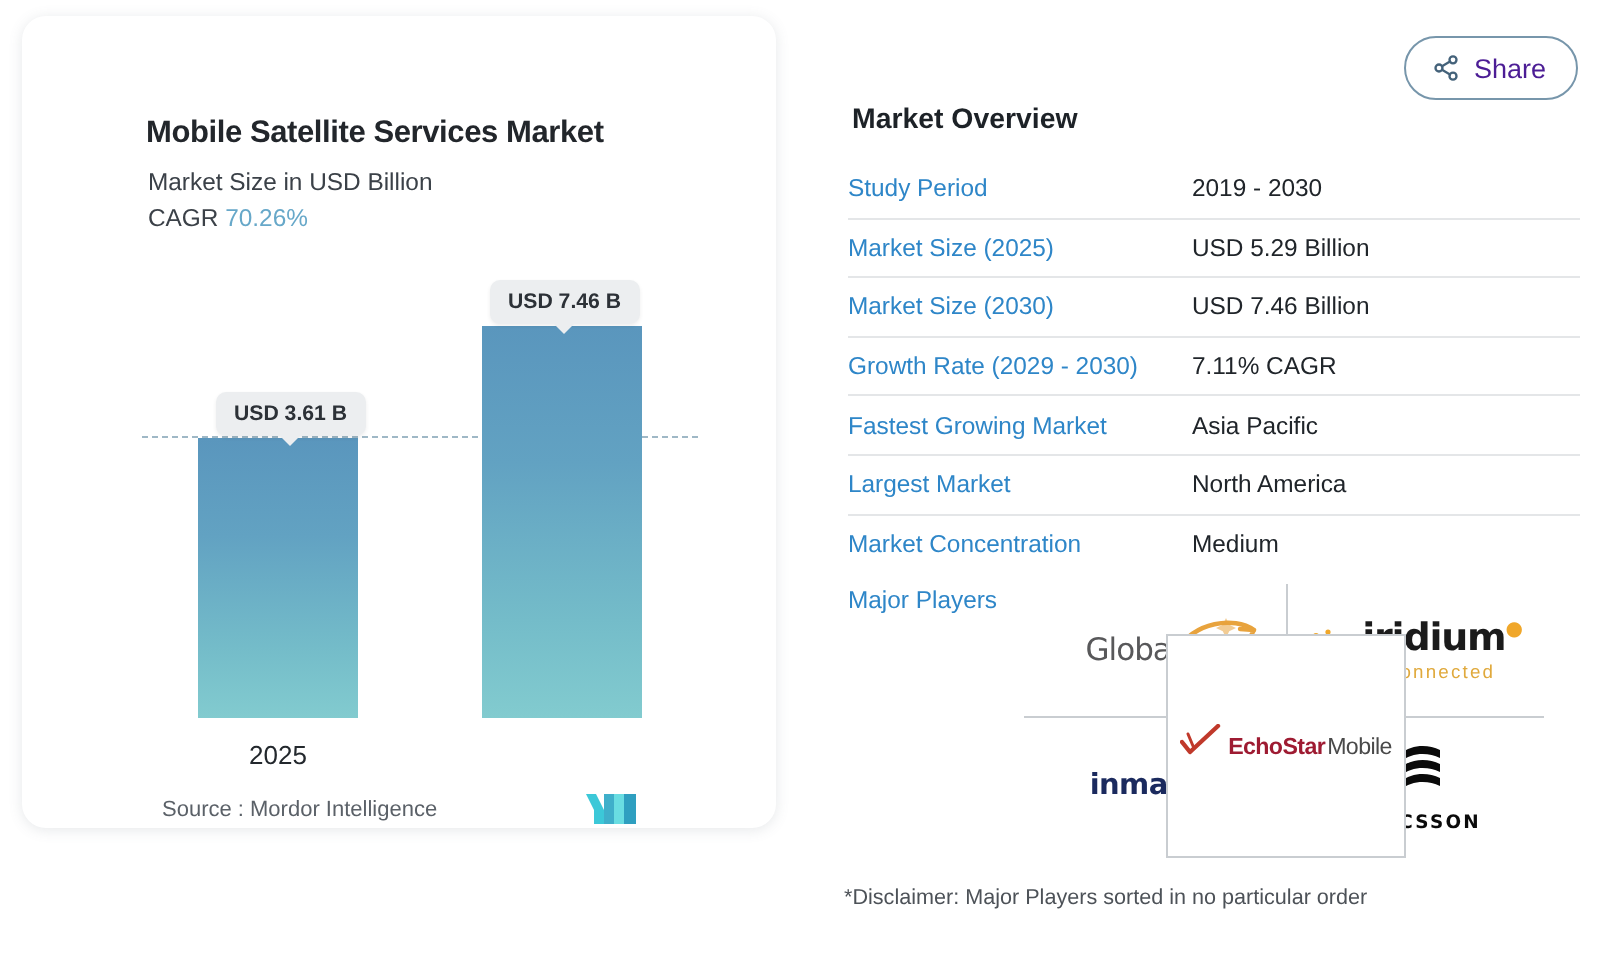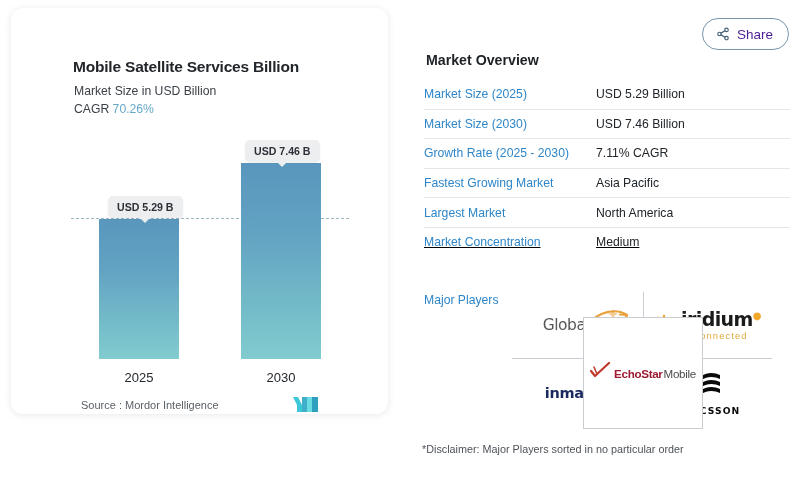--- a/index.html
+++ b/index.html
@@ -114,21 +114,21 @@
   .table {
     position: absolute; left: 424px; top: 80px;
     width: 366px;
   }
   .trow {
     display: flex; align-items: center;
     height: 28.6px;
     border-bottom: 1px solid #e4e6e8;
     font-size: 12.2px;
   }
-  .trow:last-child { border-bottom: none; text-decoration: underline; }
+  .trow:last-child { border-bottom: none; }
   .tlabel { width: 172px; color: #2e86c8; }
   .tvalue { color: #20252a; }
 
   .players-row {
     position: absolute; left: 424px; top: 286px;
     width: 366px; height: 28px;
     display: flex; align-items: center;
   }
   .players-label { font-size: 12.2px; color: #2e86c8; }
 
@@ -210,39 +210,38 @@
     font-size: 10.8px; color: #4d5258;
   }
 </style>
 </head>
 <body>
 
 <div id="root">
 
   <div class="chart-card">
 
-    <div class="chart-title">Mobile Satellite Services Billion</div>
+    <div class="chart-title">Mobile Satellite Services Market</div>
     <div class="chart-sub">Market Size in USD Billion</div>
     <div class="chart-cagr">
       <span>CAGR</span>
       <span class="val">70.26%</span>
     </div>
 
     <div class="plot">
 
       <div class="refline"></div>
 
       <div class="bar bar-2025"></div>
       <div class="bar bar-2030"></div>
 
-      <div class="bar-label lab-2025">USD 5.29 B</div>
+      <div class="bar-label lab-2025">USD 3.61 B</div>
       <div class="bar-label lab-2030">USD 7.46 B</div>
 
       <div class="x-tick tick-2025">2025</div>
-      <div class="x-tick tick-2030">2030</div>
     </div>
 
     <div class="src-row">Source :  Mordor Intelligence</div>
 
     <div class="mi-logo">
       <svg width="26" height="17" viewBox="0 0 26 17">
         <polygon points="0,1 5,1 9,9 9,16 4,16 4,9" fill="#3cc8d8"></polygon>
         <polygon points="9,1 14,1 14,16 9,16" fill="#2aa6c4" opacity="0.9"></polygon>
         <polygon points="14,1 19,1 19,16 14,16" fill="#4fd7dd" opacity="0.85"></polygon>
         <polygon points="19,1 25,1 25,16 19,16" fill="#2f9fc0"></polygon>
@@ -260,29 +259,33 @@
         <line x1="8.6" y1="13.5" x2="15.4" y2="17.5"></line>
       </svg>
     </span>
     <span>Share</span>
   </div>
 
   <div class="overview-title">Market Overview</div>
 
   <div class="table">
     <div class="trow">
+      <div class="tlabel">Study Period</div>
+      <div class="tvalue">2019 - 2030</div>
+    </div>
+    <div class="trow">
       <div class="tlabel">Market Size (2025)</div>
       <div class="tvalue">USD 5.29 Billion</div>
     </div>
     <div class="trow">
       <div class="tlabel">Market Size (2030)</div>
       <div class="tvalue">USD 7.46 Billion</div>
     </div>
     <div class="trow">
-      <div class="tlabel">Growth Rate (2025 - 2030)</div>
+      <div class="tlabel">Growth Rate (2029 - 2030)</div>
       <div class="tvalue">7.11% CAGR</div>
     </div>
     <div class="trow">
       <div class="tlabel">Fastest Growing Market</div>
       <div class="tvalue">Asia Pacific</div>
     </div>
     <div class="trow">
       <div class="tlabel">Largest Market</div>
       <div class="tvalue">North America</div>
     </div>

